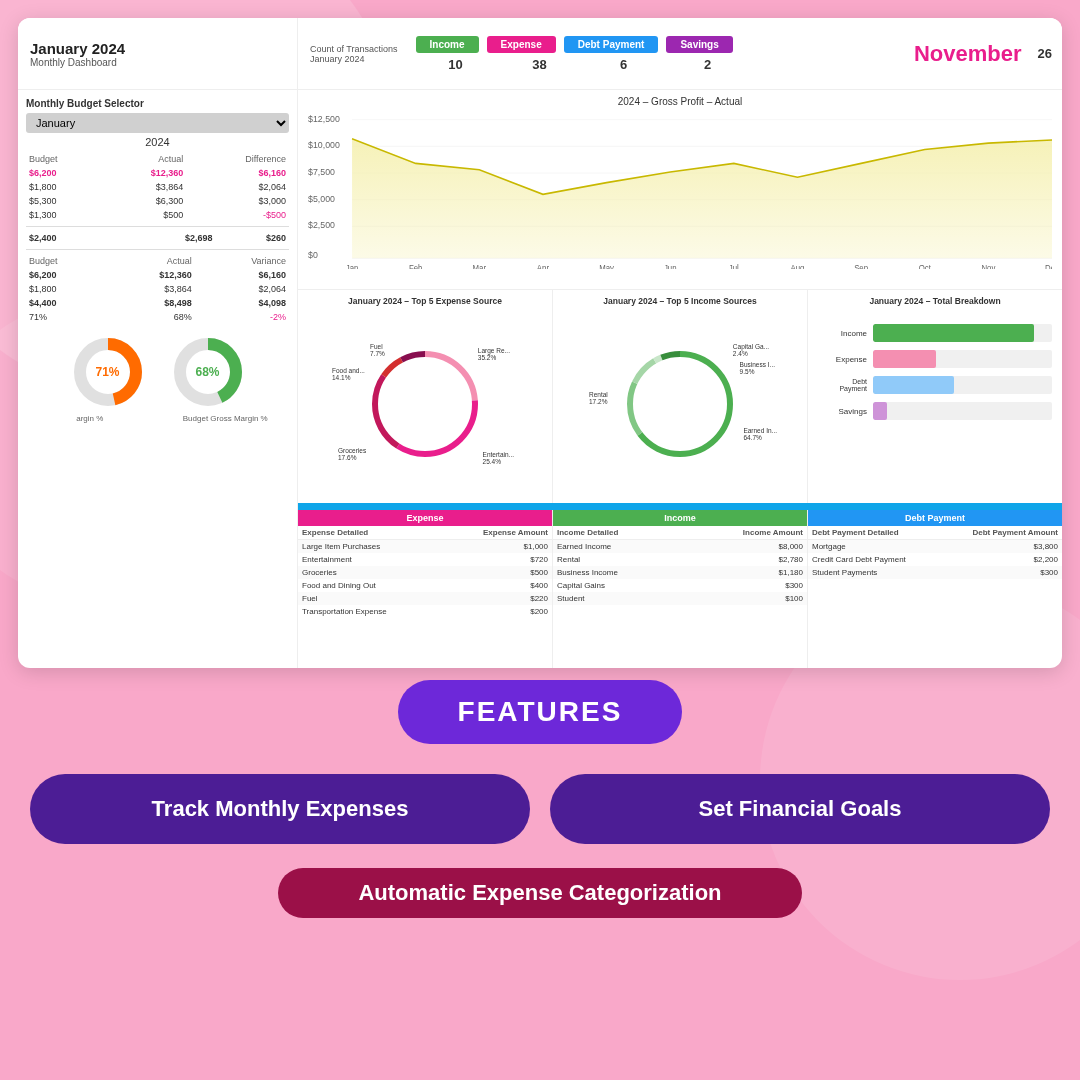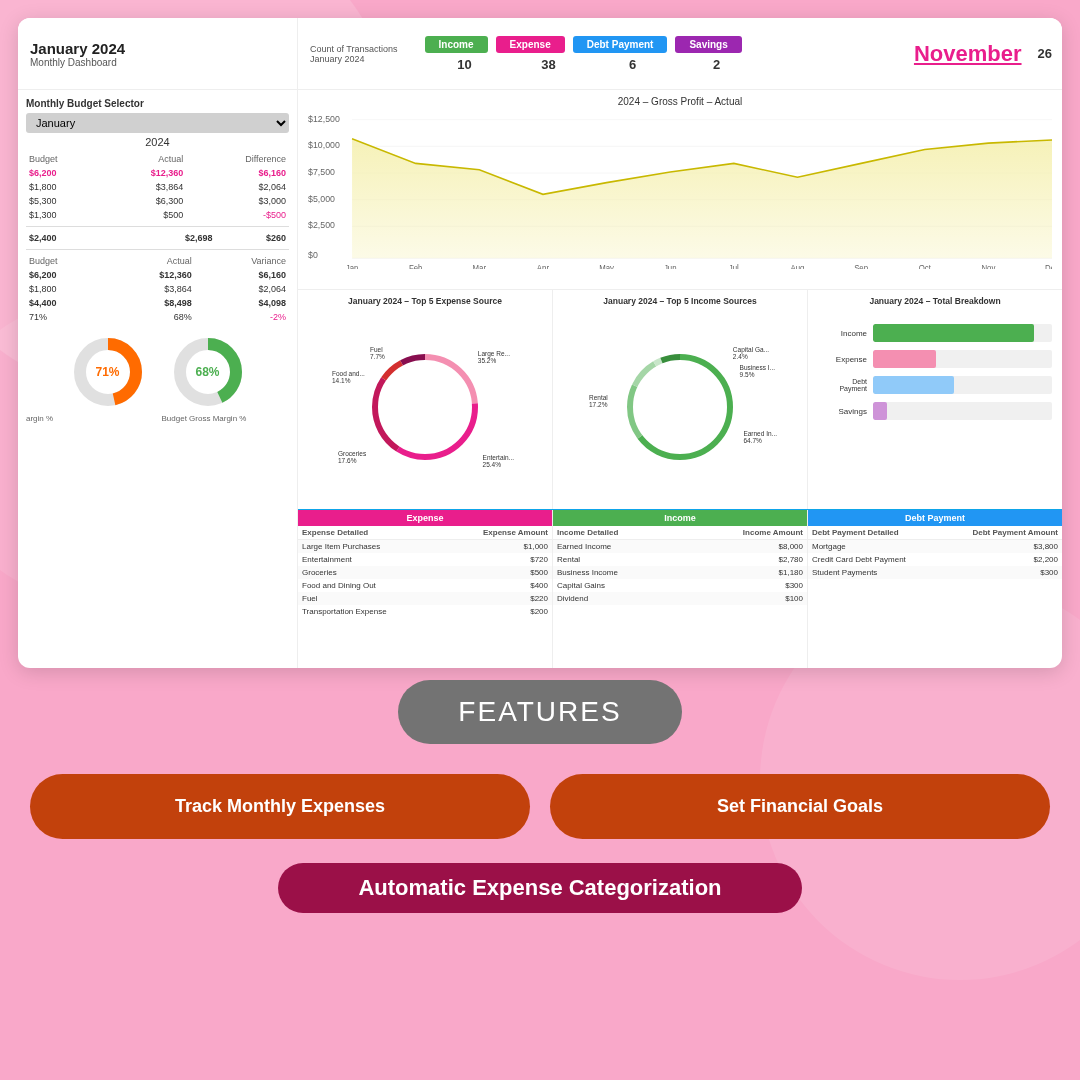--- a/index.html
+++ b/index.html
@@ -74,21 +74,21 @@
     }
     .dash-subtitle {
       font-size: 10px;
       color: #555;
     }
     .dash-stats {
       flex: 1;
       display: flex;
       align-items: center;
       padding: 0 12px;
-      gap: 17px;
+      gap: 8px;
     }
     .stat-badge {
       display: inline-block;
       color: white;
       font-size: 10px;
       font-weight: bold;
       padding: 3px 14px;
       border-radius: 3px;
       margin-right: 4px;
     }
@@ -104,21 +104,20 @@
       text-align: center;
     }
 
     .november-label {
       color: #e91e8c;
       font-size: 22px;
       font-weight: bold;
       padding: 0 16px;
       display: flex;
       align-items: center;
-      text-decoration: underline;
     }
 
     .dash-body {
       display: flex;
       flex: 1;
       overflow: hidden;
     }
 
     
     .left-sidebar {
@@ -252,21 +251,21 @@
       margin-bottom: 2px;
     }
     .line-chart-area {
       width: 100%;
       height: 160px;
     }
 
     
     .three-charts {
       display: flex;
-      border-bottom: 1px solid #0ea5e9;
+      border-bottom: 7px solid #0ea5e9;
       height: 220px;
     }
     .chart-box {
       flex: 1;
       border-right: 1px solid #eee;
       padding: 6px;
       display: flex;
       flex-direction: column;
       align-items: center;
     }
@@ -361,44 +360,44 @@
       right: 0;
       height: 420px;
       display: flex;
       flex-direction: column;
       align-items: center;
       justify-content: flex-start;
       padding-top: 20px;
     }
 
     .features-badge {
-      background: #737373;
+      background: #6d28d9;
       color: white;
       font-size: 28px;
-      font-weight: 400;
+      font-weight: 700;
       padding: 16px 60px;
       border-radius: 50px;
       letter-spacing: 2px;
       margin-bottom: 30px;
       text-transform: uppercase;
     }
 
     .feature-buttons-row {
       display: flex;
       gap: 20px;
       margin-bottom: 24px;
       width: 100%;
       padding: 0 30px;
     }
 
     .feature-btn {
       flex: 1;
-      background: #c2410c;
+      background: #4c1d95;
       color: white;
-      font-size: 18px;
+      font-size: 22px;
       font-weight: bold;
       padding: 22px 24px;
       border-radius: 50px;
       text-align: center;
       border: none;
       cursor: pointer;
     }
 
     .feature-btn-center {
       background: #9b1048;
@@ -547,21 +546,21 @@
         <div class="donut-right-inner">
           <svg width="80" height="80" viewBox="0 0 80 80">
 
             <circle cx="40" cy="40" r="28" fill="none" stroke="#e0e0e0" stroke-width="12"></circle>
             <circle cx="40" cy="40" r="28" fill="none" stroke="#4caf50" stroke-width="12" stroke-dasharray="119.6 175.9" stroke-dashoffset="44" transform="rotate(-90 40 40)"></circle>
           </svg>
           <span class="donut-right-label">68%</span>
         </div>
       </div>
 
-      <div style="display:flex;gap:8px;margin-top:2px;font-size:8px;color:#666;">
+      <div style="display:flex;gap:8px;margin-top:2px;font-size:8px;color:#666;text-align:center;">
         <div style="flex:1;">argin %</div>
         <div style="flex:1;">Budget Gross Margin %</div>
       </div>
     </div>
 
     <div class="main-content">
 
       <div class="line-chart-section">
         <div class="chart-title">2024 – Gross Profit – Actual</div>
         <svg class="line-chart-area" viewBox="0 0 760 150" preserveAspectRatio="none">
@@ -739,21 +738,21 @@
                 </tr>
             <tr>
                   <td>Business Income</td>
                   <td>$1,180</td>
                 </tr>
             <tr>
                   <td>Capital Gains</td>
                   <td>$300</td>
                 </tr>
             <tr>
-                  <td>Dividend</td>
+                  <td>Student</td>
                   <td>$100</td>
                 </tr>
           </tbody>
             </table>
         </div>
 
         <div class="data-table-block">
           <div class="data-table-header debt-header">Debt Payment</div>
           <table class="data-table-inner">
             <tbody>

